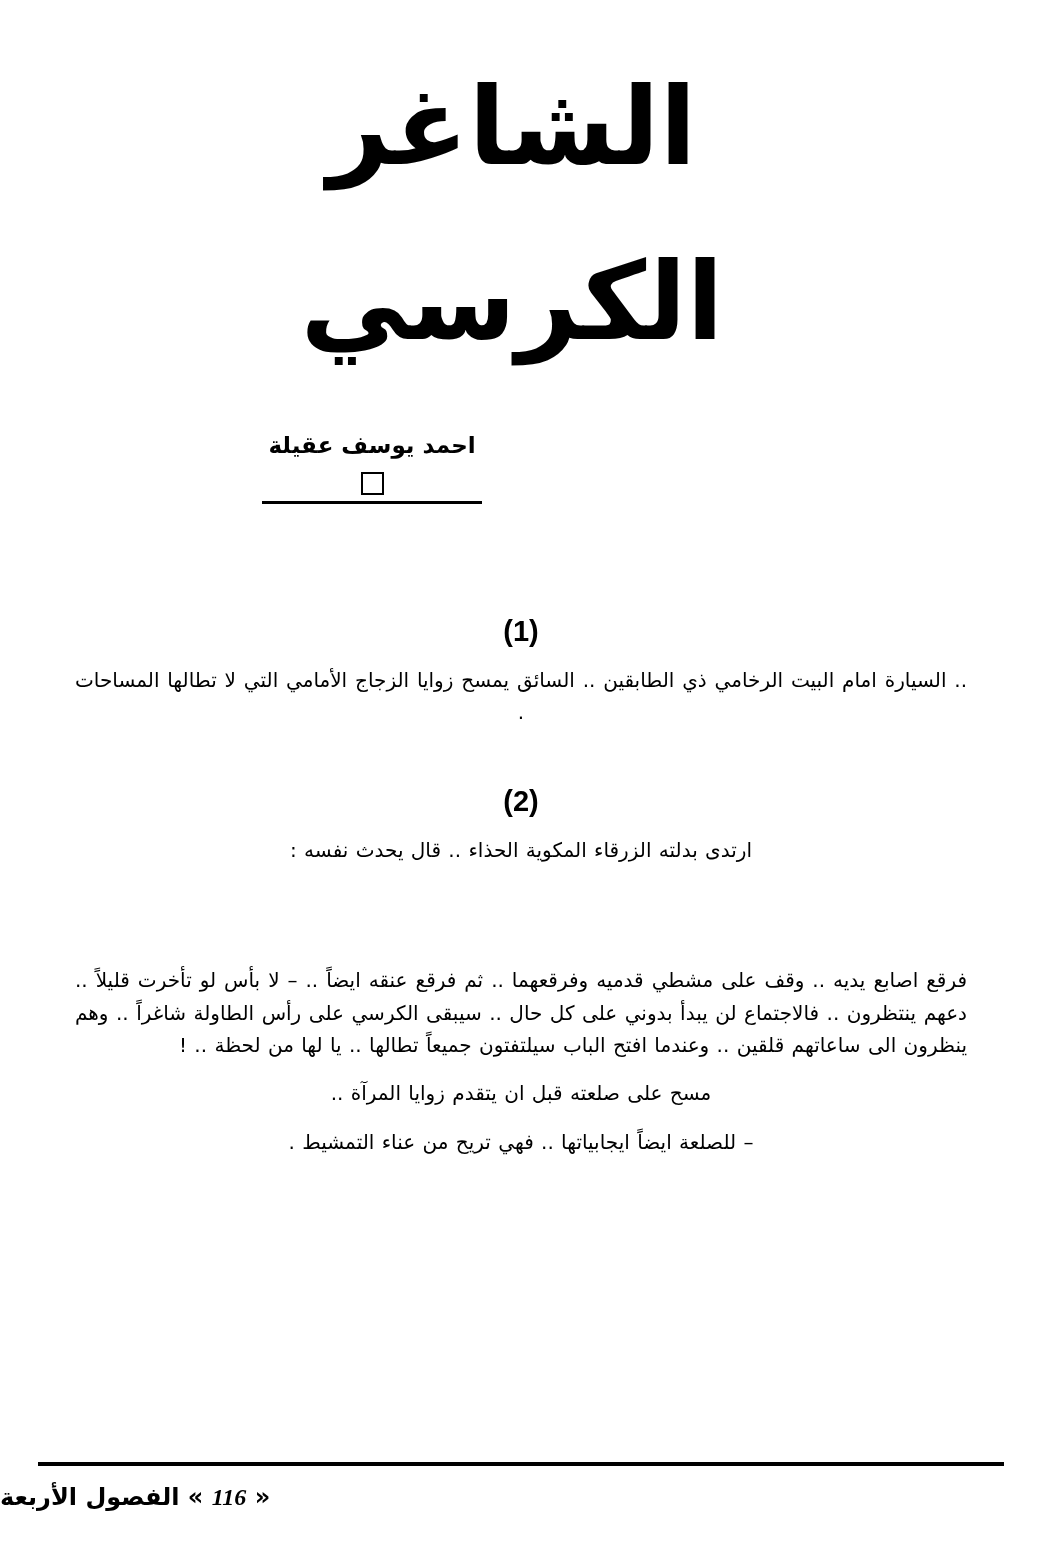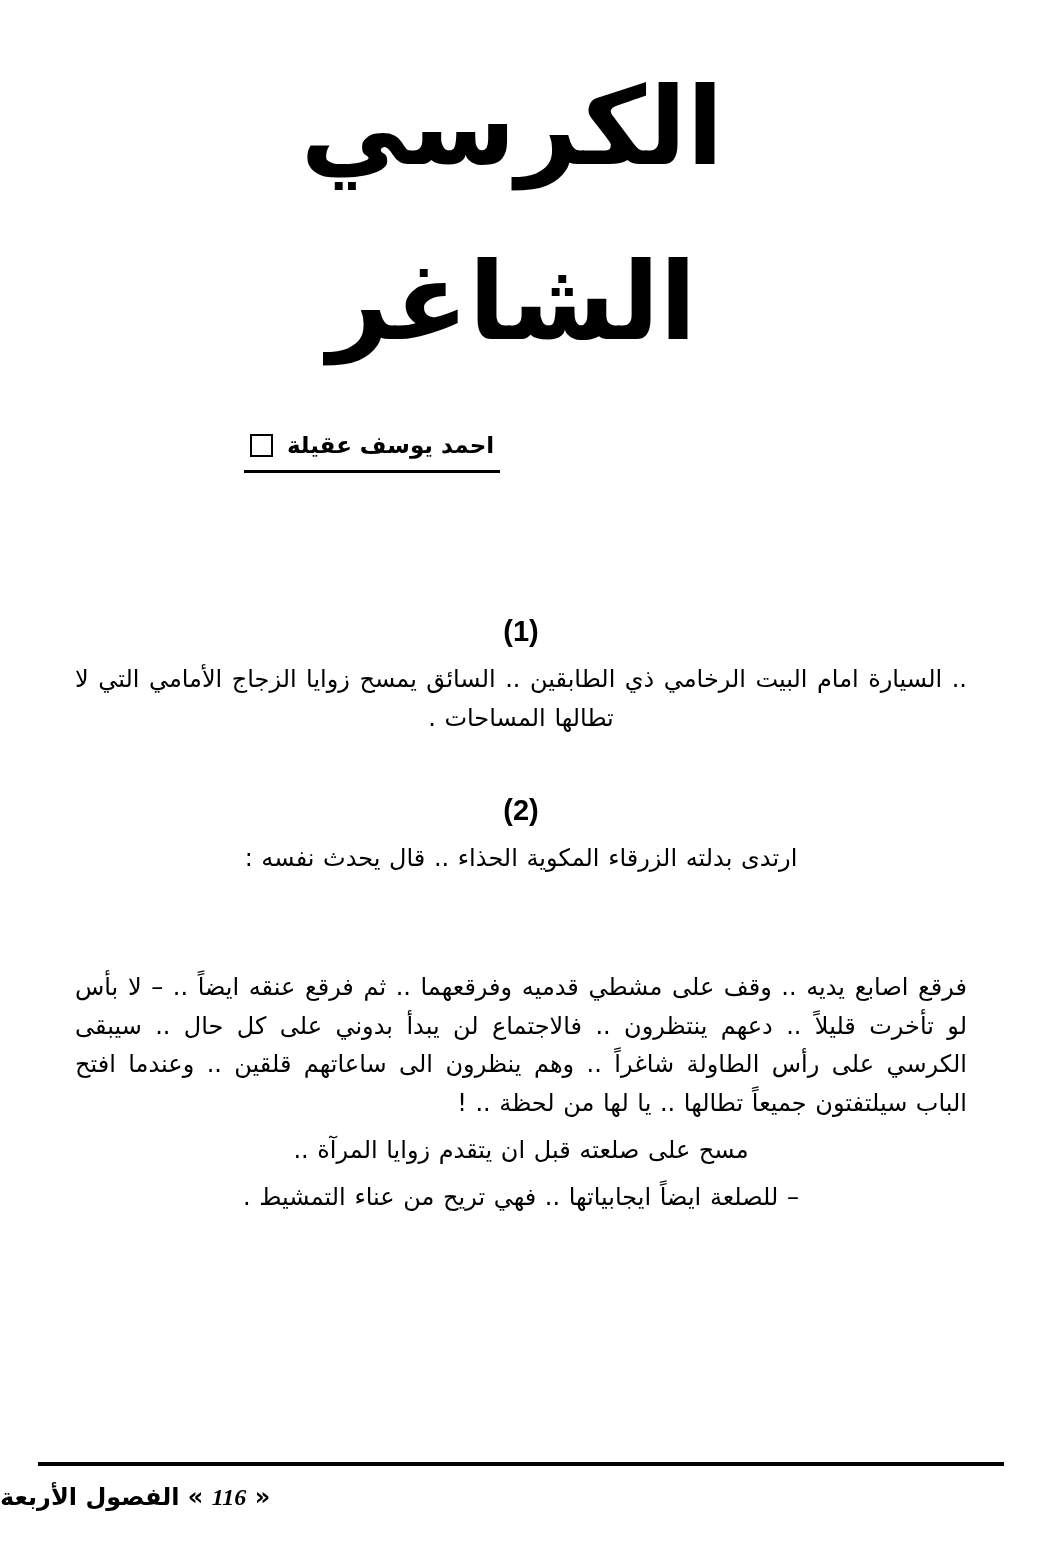--- a/index.html
+++ b/index.html
@@ -43,25 +43,25 @@
   
   .author-block {
     position: absolute;
     top: 432px;
     right: 505px;
     width: 330px;
     text-align: center;
   }
   .author-row {
     display: inline-flex;
-    flex-direction: row;
+    flex-direction: column;
     align-items: center;
     gap: 14px;
     border-bottom: 3px solid #000;
-    padding: 0 6px 12px 6px;
+    padding: 0 6px 6px 6px;
   }
   .author-name {
     font-size: 23px;
     font-weight: bold;
     letter-spacing: 0px;
   }
   .author-bullet {
     display: inline-block;
     width: 19px;
     height: 19px;
@@ -80,25 +80,25 @@
 
   .section-num {
     text-align: center;
     font-size: 29px;
     font-weight: bold;
     font-family: "Liberation Sans", sans-serif;
     margin: 0 0 12px 0;
     letter-spacing: 0px;
   }
   .para {
-    font-size: 24px;
+    font-size: 20px;
     line-height: 1.62;
     text-align: justify;
     text-align-last: center;
-    margin: 8px 0 4px 0;
+    margin: 16px 0 4px 0;
     word-spacing: 1px;
   }
   .para.j {
     text-align: justify;
     text-align-last: right;
   }
   .para.center-last {
     text-align: justify;
     text-align-last: center;
   }
@@ -129,22 +129,22 @@
     font-style: italic;
     font-weight: bold;
   }
 </style>
 </head>
 <body>
 
 <div class="page">
 
   <div class="title-block">
+    <div class="title-line">الشاغر</div>
     <div class="title-line">الكرسي</div>
-    <div class="title-line">الشاغر</div>
   </div>
 
   <div class="author-block">
     <div class="author-row">
       <span class="author-name">احمد يوسف عقيلة</span>
       <span class="author-bullet"></span>
     </div>
   </div>
 
   <div class="body-area">

